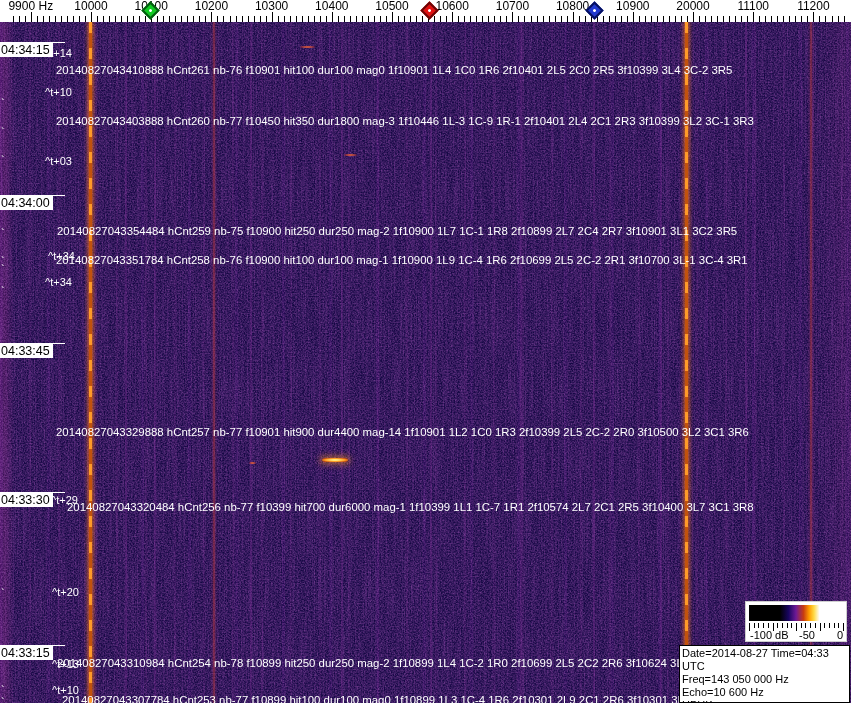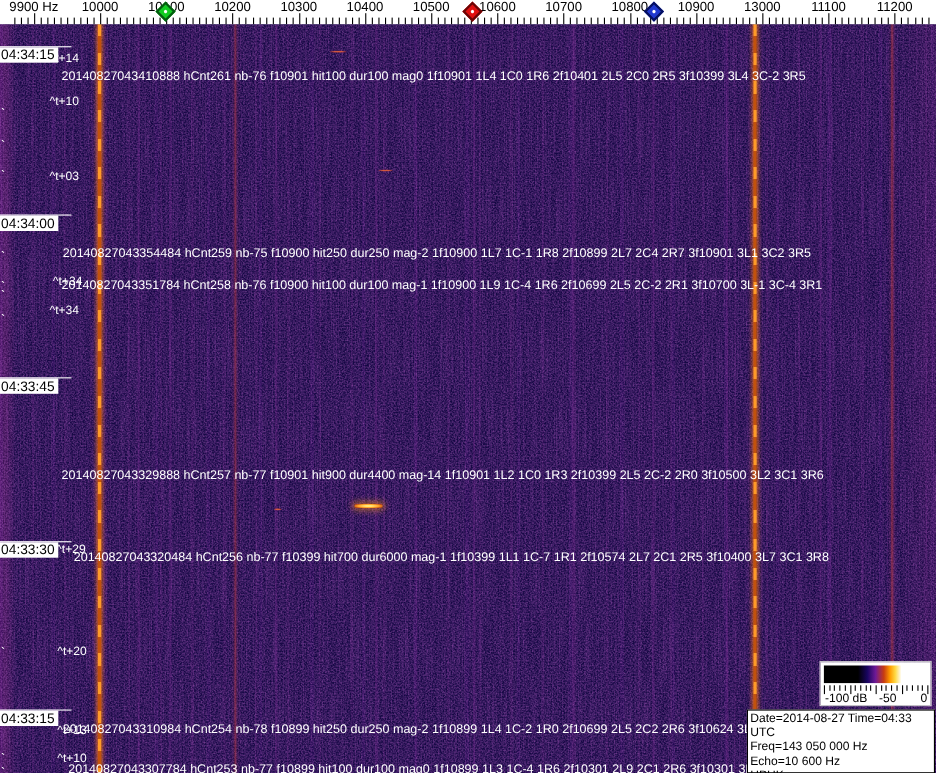--- a/index.html
+++ b/index.html
@@ -236,36 +236,37 @@
     <div class="flabel" style="left: 91px;">10000</div>
     <div class="flabel" style="left: 151.2px;">10100</div>
     <div class="flabel" style="left: 211.4px;">10200</div>
     <div class="flabel" style="left: 271.6px;">10300</div>
     <div class="flabel" style="left: 331.8px;">10400</div>
     <div class="flabel" style="left: 392px;">10500</div>
     <div class="flabel" style="left: 452.2px;">10600</div>
     <div class="flabel" style="left: 512.4px;">10700</div>
     <div class="flabel" style="left: 572.6px;">10800</div>
     <div class="flabel" style="left: 632.8px;">10900</div>
-    <div class="flabel" style="left: 693px;">13000</div>
+    <div class="flabel" style="left: 693px;">20000</div>
     <div class="flabel" style="left: 753.2px;">11100</div>
     <div class="flabel" style="left: 813.4px;">11200</div>
     <div class="diamond" style="left: 144px; background: rgb(17, 204, 34); border-color: rgb(4, 90, 16);">
       <span class="dot"></span>
     </div>
     <div class="diamond" style="left: 423px; background: rgb(224, 16, 16); border-color: rgb(106, 5, 5);">
       <span class="dot"></span>
     </div>
     <div class="diamond" style="left: 588px; background: rgb(32, 56, 208); border-color: rgb(5, 16, 96);">
       <span class="dot"></span>
     </div>
   </div>
 
 <div class="overlay" id="overlay">
     <div class="event-line" style="left: 56px; top: 64px;">20140827043410888 hCnt261 nb-76 f10901 hit100 dur100 mag0 1f10901 1L4 1C0 1R6 2f10401 2L5 2C0 2R5 3f10399 3L4 3C-2 3R5</div>
+    <div class="event-line" style="left: 56px; top: 115px;">20140827043403888 hCnt260 nb-77 f10450 hit350 dur1800 mag-3 1f10446 1L-3 1C-9 1R-1 2f10401 2L4 2C1 2R3 3f10399 3L2 3C-1 3R3</div>
     <div class="event-line" style="left: 57px; top: 225px;">20140827043354484 hCnt259 nb-75 f10900 hit250 dur250 mag-2 1f10900 1L7 1C-1 1R8 2f10899 2L7 2C4 2R7 3f10901 3L1 3C2 3R5</div>
     <div class="event-line" style="left: 56px; top: 254px;">20140827043351784 hCnt258 nb-76 f10900 hit100 dur100 mag-1 1f10900 1L9 1C-4 1R6 2f10699 2L5 2C-2 2R1 3f10700 3L-1 3C-4 3R1</div>
     <div class="event-line" style="left: 56px; top: 426px;">20140827043329888 hCnt257 nb-77 f10901 hit900 dur4400 mag-14 1f10901 1L2 1C0 1R3 2f10399 2L5 2C-2 2R0 3f10500 3L2 3C1 3R6</div>
     <div class="event-line" style="left: 67px; top: 501px;">20140827043320484 hCnt256 nb-77 f10399 hit700 dur6000 mag-1 1f10399 1L1 1C-7 1R1 2f10574 2L7 2C1 2R5 3f10400 3L7 3C1 3R8</div>
     <div class="event-line" style="left: 57px; top: 657px;">20140827043310984 hCnt254 nb-78 f10899 hit250 dur250 mag-2 1f10899 1L4 1C-2 1R0 2f10699 2L5 2C2 2R6 3f10624 3L5 3C0</div>
     <div class="event-line" style="left: 62px; top: 694px;">20140827043307784 hCnt253 nb-77 f10899 hit100 dur100 mag0 1f10899 1L3 1C-4 1R6 2f10301 2L9 2C1 2R6 3f10301 3L4 3C-1</div>
     <div class="tmarker" style="left: 45px; top: 47px;">^t+14</div>
     <div class="tmarker" style="left: 45px; top: 86px;">^t+10</div>
     <div class="tmarker" style="left: 45px; top: 155px;">^t+03</div>
     <div class="tmarker" style="left: 48px; top: 250px;">^t+34</div>

